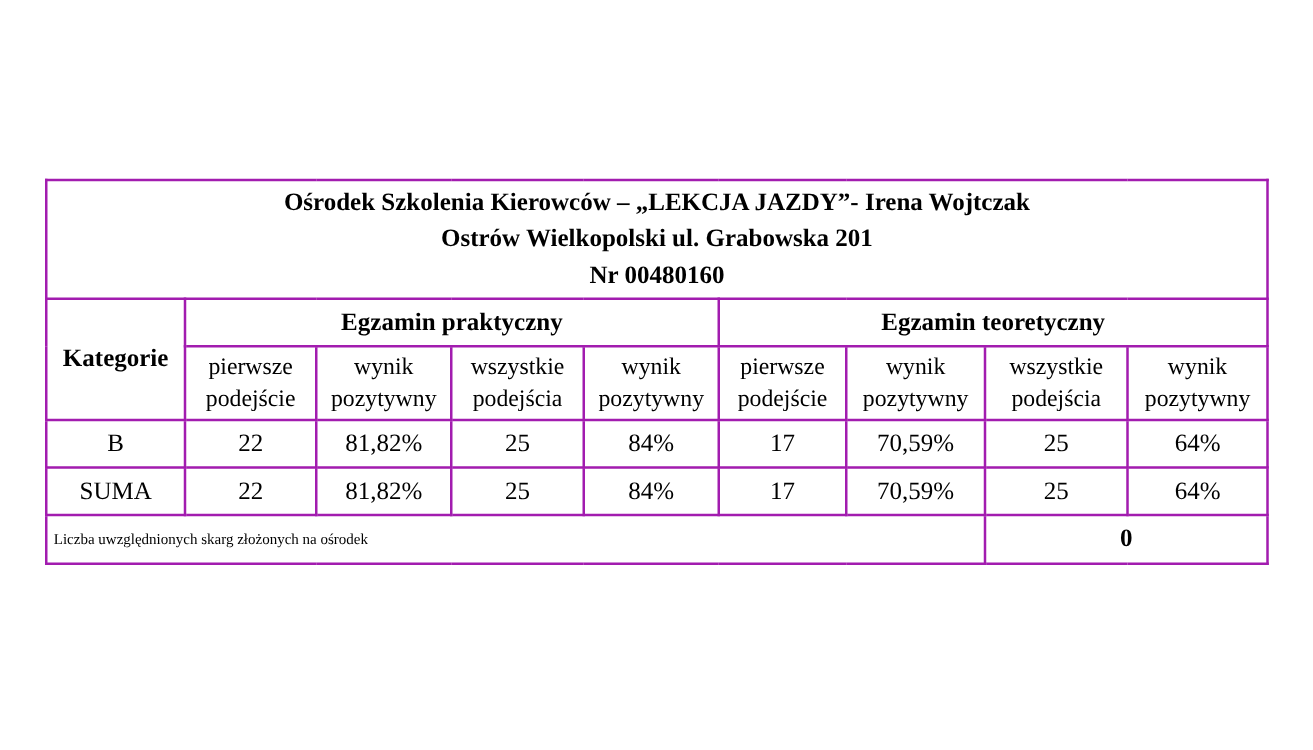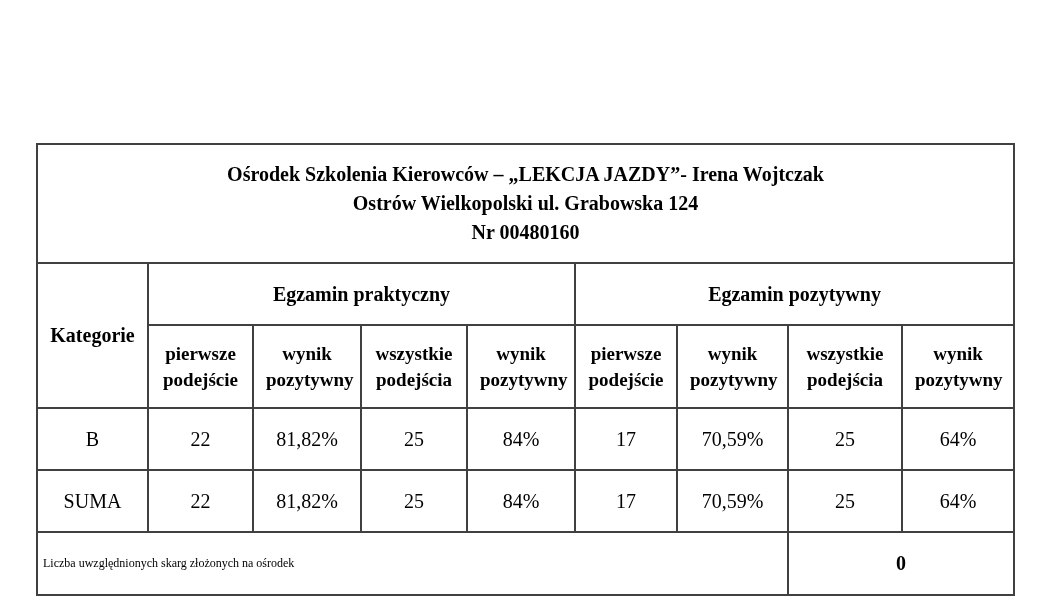--- a/index.html
+++ b/index.html
@@ -16,22 +16,22 @@
   }
   table.results {
     position: absolute;
     left: 36px;
     top: 143px;
     width: 977px;
     border-collapse: collapse;
     table-layout: fixed;
   }
   table.results td {
-    border: 2px solid #404040;
-    padding: 12px;
+    border: 2px solid #a21caf;
+    padding: 0;
     text-align: center;
     vertical-align: middle;
     overflow: hidden;
   }
   .title-cell {
     height: 93px;
     font-weight: bold;
     font-size: 20px;
     line-height: 29px;
   }
@@ -41,21 +41,21 @@
   }
   .exam-cell {
     height: 36px;
     font-weight: bold;
     font-size: 20px;
   }
   .sub-cell {
     height: 57px;
     font-size: 19px;
     line-height: 26px;
-    font-weight: bold;
+    font-weight: normal;
     padding: 2px 2px;
     margin-top: 10px;
   }
   .data-row td {
     height: 36px;
     font-size: 20px;
     font-weight: normal;
   }
   .data-row td.cat-normal {
     font-weight: normal;
@@ -84,28 +84,28 @@
     <col style="width:108px">
     <col style="width:102px">
     <col style="width:111px">
     <col style="width:114px">
     <col style="width:112px">
   </colgroup>
   <tbody>
     <tr>
       <td colspan="9" class="title-cell">
         <div>Ośrodek Szkolenia Kierowców – „LEKCJA JAZDY”- Irena Wojtczak</div>
-        <div>Ostrów Wielkopolski ul. Grabowska 124</div>
+        <div>Ostrów Wielkopolski ul. Grabowska 201</div>
         <div>Nr 00480160</div>
       </td>
     </tr>
     <tr>
       <td rowspan="2" class="cat-cell">Kategorie</td>
       <td colspan="4" class="exam-cell">Egzamin praktyczny</td>
-      <td colspan="4" class="exam-cell">Egzamin pozytywny</td>
+      <td colspan="4" class="exam-cell">Egzamin teoretyczny</td>
     </tr>
     <tr>
       <td class="sub-cell">pierwsze podejście</td>
       <td class="sub-cell">wynik pozytywny</td>
       <td class="sub-cell">wszystkie podejścia</td>
       <td class="sub-cell">wynik pozytywny</td>
       <td class="sub-cell">pierwsze podejście</td>
       <td class="sub-cell">wynik pozytywny</td>
       <td class="sub-cell">wszystkie podejścia</td>
       <td class="sub-cell">wynik pozytywny</td>

